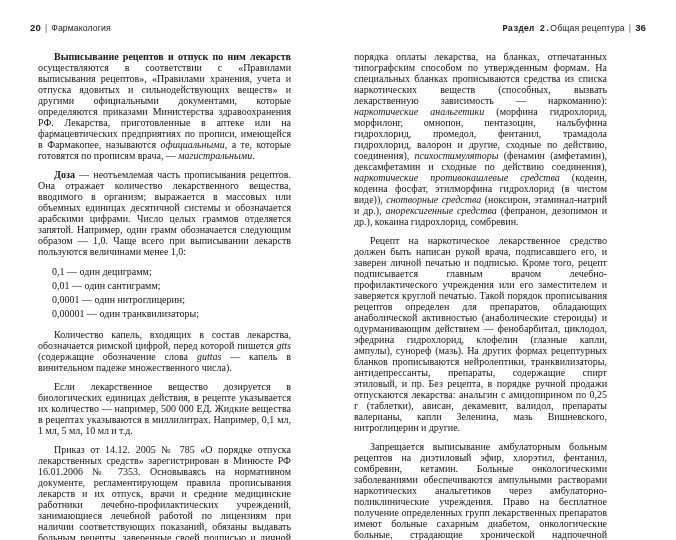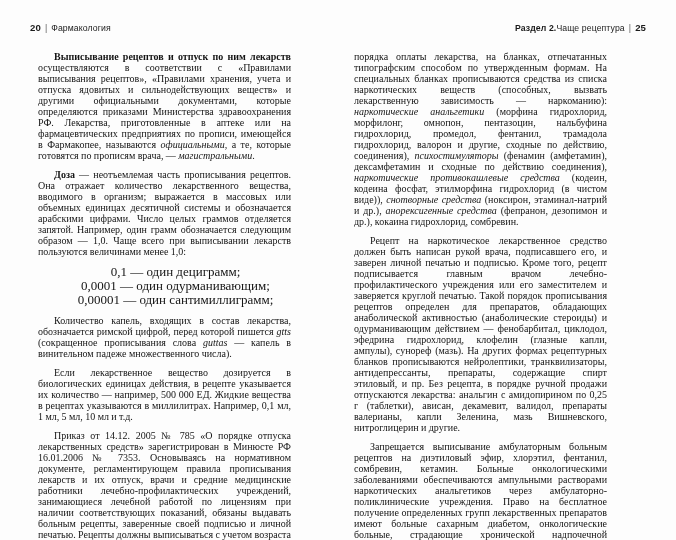--- a/index.html
+++ b/index.html
@@ -45,20 +45,21 @@
     font-size: 9.6px;
   }
   .rh .bar {
     display: inline-block;
     margin: 0 4px;
     color: #5d5d5d;
     font-weight: normal;
   }
   .rh .sect {
     font-weight: bold;
+    font-family: Liberation Mono, monospace;
   }
   .rh .sect-rest {
     font-weight: normal;
   }
 
   
   .columns {
     display: flex;
     gap: 47px;
     align-items: flex-start;
@@ -81,56 +82,56 @@
   }
   .it { font-style: italic; }
   .bd { font-weight: bold; }
 
   ul.doses {
     list-style: none;
     margin: 0;
     padding: 0;
   }
   ul.doses li {
-    font-size: 13px;
+    font-size: 10px;
     line-height: 14.05px;
     padding-left: 22px;
     white-space: nowrap;
-    text-align: center;
   }
 </style>
 </head>
 <body>
 
 <div class="page">
 
   <div class="headers">
     <div class="rh">
       <span class="folio">20</span><span class="bar">|</span><span>Фармакология</span>
     </div>
     <div class="rh">
-      <span class="sect">Раздел 2.</span><span class="sect-rest">Чаще рецептура</span><span class="bar">|</span><span class="folio">25</span>
+      <span class="sect">Раздел 2.</span><span class="sect-rest">Общая рецептура</span><span class="bar">|</span><span class="folio">36</span>
     </div>
   </div>
 
   <div class="columns">
 
     <div class="col">
 
       <p class="tx"><span class="bd">Выписывание рецептов и отпуск по ним лекарств</span><span> осуществляются в соответствии с «Правилами выписывания рецептов», «Правилами хранения, учета и отпуска ядовитых и сильнодействующих веществ» и другими официальными документами, которые определяются приказами Министерства здравоохранения РФ. Лекарства, приготовленные в аптеке или на фармацевтических предприятиях по прописи, имеющейся в Фармакопее, называются </span><span class="it">официальными</span><span>, а те, которые готовятся по прописям врача, — </span><span class="it">магистральными</span><span>.</span></p>
 
       <p class="tx"><span class="bd">Доза</span><span> — неотъемлемая часть прописывания рецептов. Она отражает количество лекарственного вещества, вводимого в организм; выражается в массовых или объемных единицах десятичной системы и обозначается арабскими цифрами. Число целых граммов отделяется запятой. Например, один грамм обозначается следующим образом — 1,0. Чаще всего при выписывании лекарств пользуются величинами менее 1,0:</span></p>
 
       <ul class="doses">
         <li>0,1 — один дециграмм;</li>
-        <li>0,0001 — один одурманивающим;</li>
-        <li>0,00001 — один сантимиллиграмм;</li>
+        <li>0,01 — один сантиграмм;</li>
+        <li>0,0001 — один нитроглицерин;</li>
+        <li>0,00001 — один транквилизаторы;</li>
       </ul>
 
-      <p class="tx"><span>Количество капель, входящих в состав лекарства, обозначается римской цифрой, перед которой пишется </span><span class="it">gtts</span><span> (сокращенное прописывания слова </span><span class="it">guttas</span><span> — капель в винительном падеже множественного числа).</span></p>
+      <p class="tx"><span>Количество капель, входящих в состав лекарства, обозначается римской цифрой, перед которой пишется </span><span class="it">gtts</span><span> (содержащие обозначение слова </span><span class="it">guttas</span><span> — капель в винительном падеже множественного числа).</span></p>
 
       <p class="tx">Если лекарственное вещество дозируется в биологических единицах действия, в рецепте указывается их количество — например, 500 000 ЕД. Жидкие вещества в рецептах указываются в миллилитрах. Например, 0,1 мл, 1 мл, 5 мл, 10 мл и т.д.</p>
 
       <p class="tx">Приказ от 14.12. 2005 № 785 «О порядке отпуска лекарственных средств» зарегистрирован в Минюсте РФ 16.01.2006 № 7353. Основываясь на нормативном документе, регламентирующем правила  прописывания лекарств и их отпуск, врачи и средние медицинские работники лечебно-профилактических учреждений, занимающиеся лечебной работой по лицензиям при наличии соответствующих показаний, обязаны выдавать больным рецепты, заверенные своей подписью и личной печатью. Рецепты  должны выписываться с учетом возраста больного, характера действия входящих в его состав медикаментов,</p>
 
     </div>
 
     <div class="col">
 
       <p class="tx cont"><span>порядка оплаты лекарства, на бланках, отпечатанных типографским способом по утвержденным формам. На специальных бланках прописываются средства из списка наркотических веществ (способных, вызвать лекарственную зависимость — наркоманию): </span><span class="it">наркотические анальгетики</span><span> (морфина гидрохлорид, морфилонг, омнопон, пентазоцин, нальбуфина гидрохлорид, промедол, фентанил, трамадола гидрохлорид, валорон и другие, сходные по действию, соединения), </span><span class="it">психостимуляторы</span><span> (фенамин (амфетамин), дексамфетамин и сходные по действию соединения), </span><span class="it">наркотические противокашлевые средства</span><span> (кодеин, кодеина фосфат, этилморфина гидрохлорид (в чистом виде)), </span><span class="it">снотворные средства</span><span> (ноксирон, этаминал-натрий и др.), </span><span class="it">анорексигенные средства</span><span> (фепранон, дезопимон и др.), кокаина гидрохлорид, сомбревин.</span></p>

